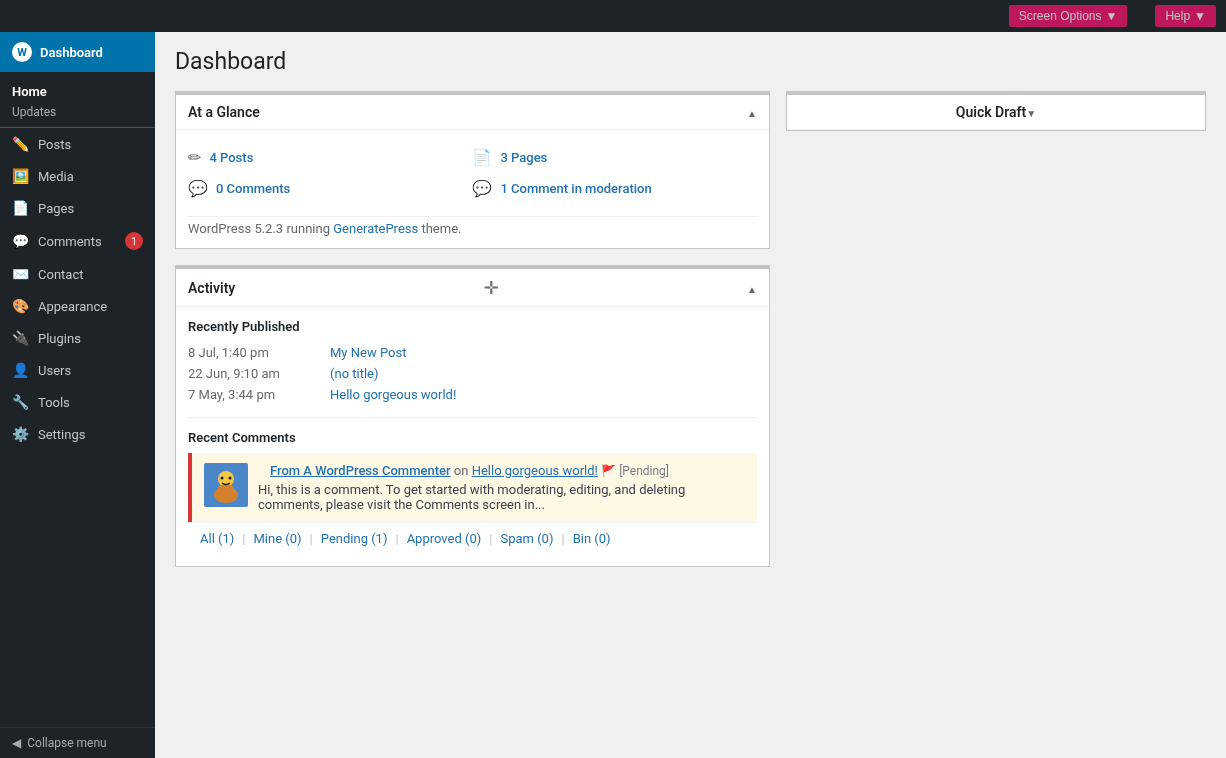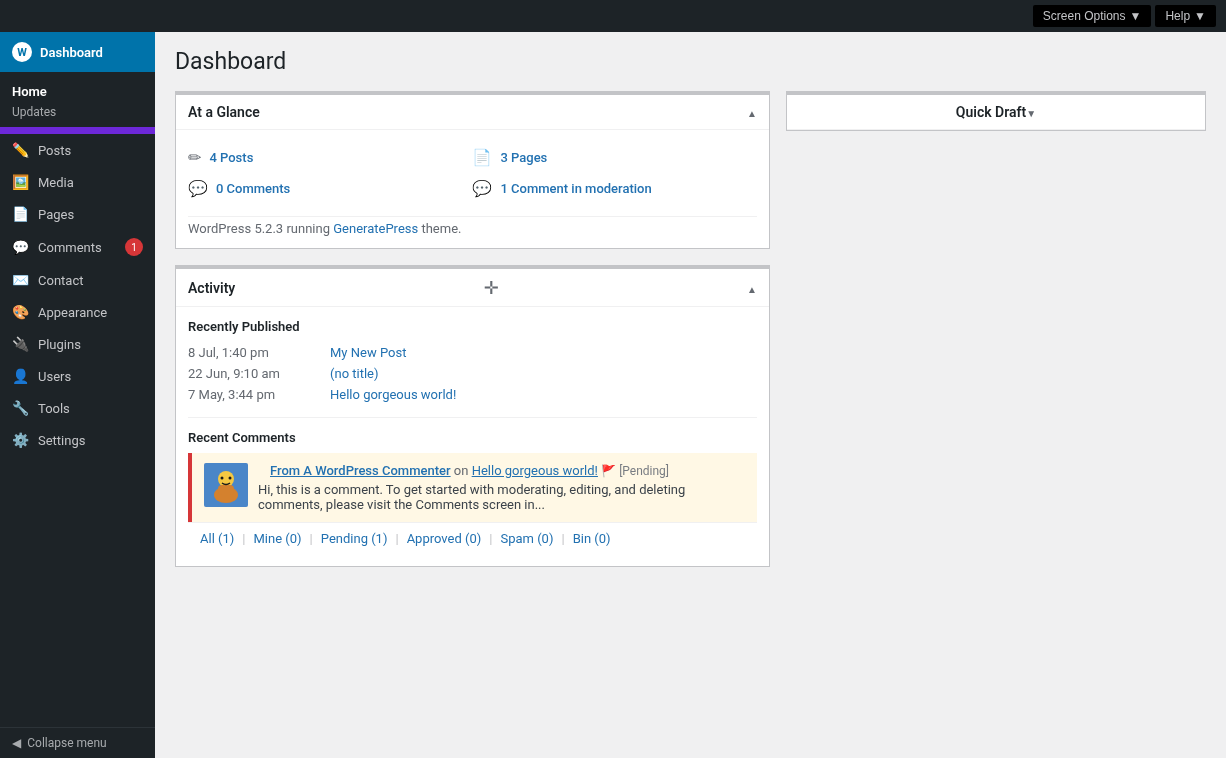--- a/index.html
+++ b/index.html
@@ -11,30 +11,31 @@
       background: #1d2327;
       display: flex;
       align-items: center;
       justify-content: flex-end;
       padding: 0 10px;
       gap: 4px;
       position: relative;
       z-index: 100;
     }
     .top-bar-btn {
-      background: #000000;
+      background: #be185d;
       border: none;
       color: #c3c4c7;
       padding: 4px 10px;
       font-size: 12px;
       cursor: pointer;
       display: flex;
       align-items: center;
       gap: 4px;
       border-radius: 2px;
+      margin-left: 24px;
     }
 
     
     #main-layout {
       display: flex;
       flex: 1;
       overflow: hidden;
     }
 
     
@@ -67,21 +68,21 @@
       align-items: center;
       justify-content: center;
       color: #0073aa;
       font-size: 11px;
       font-weight: bold;
       flex-shrink: 0;
     }
 
     .sidebar-section-home {
       padding: 8px 12px 4px 0;
-      border-bottom: 7px solid #6d28d9;
+      border-bottom: 1px solid #6d28d9;
     }
     .sidebar-home-item {
       padding: 4px 12px;
       color: #c3c4c7;
       font-size: 13px;
       cursor: pointer;
     }
     .sidebar-home-item.active { color: white; font-weight: 600; }
     .sidebar-home-item.sub { color: #a7aaad; font-size: 12px; padding: 2px 12px 4px 12px; }
 

